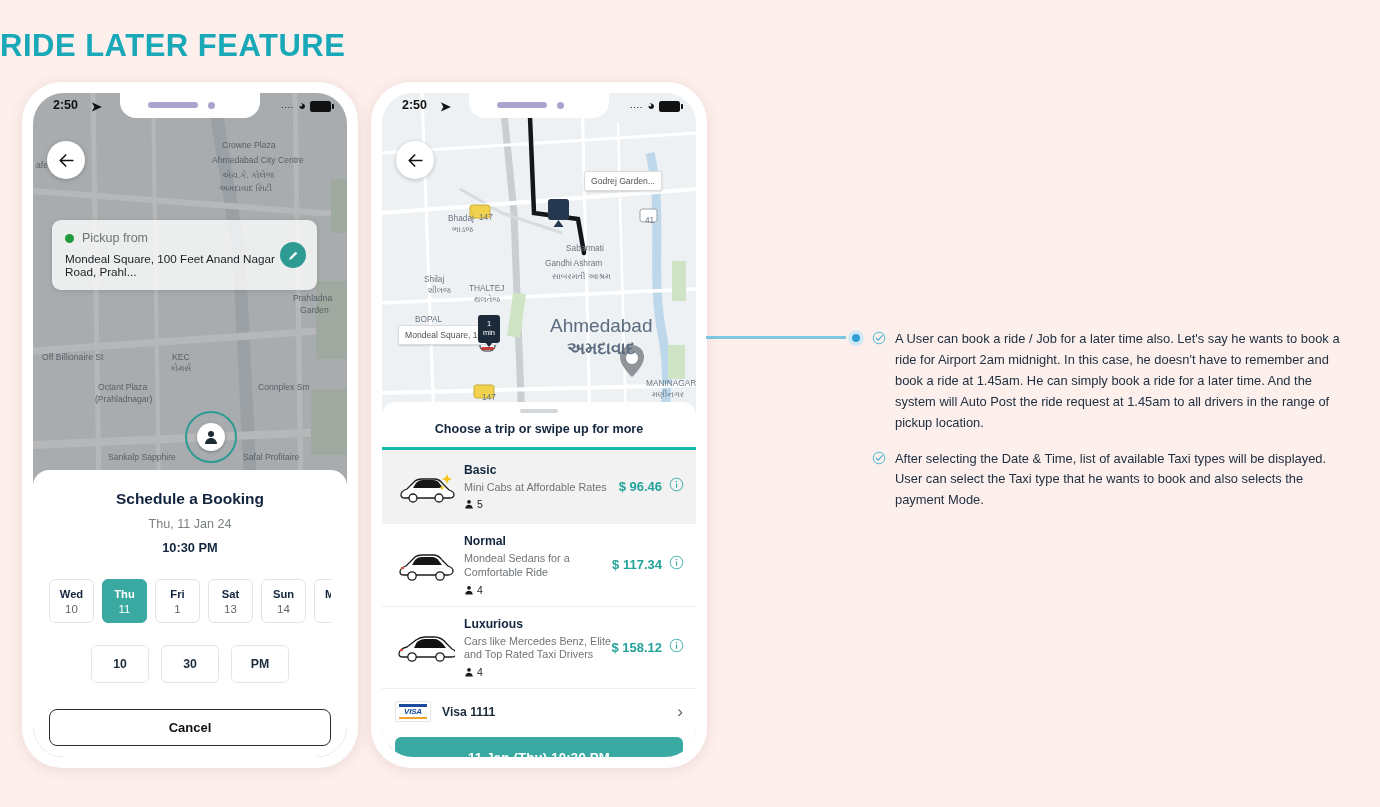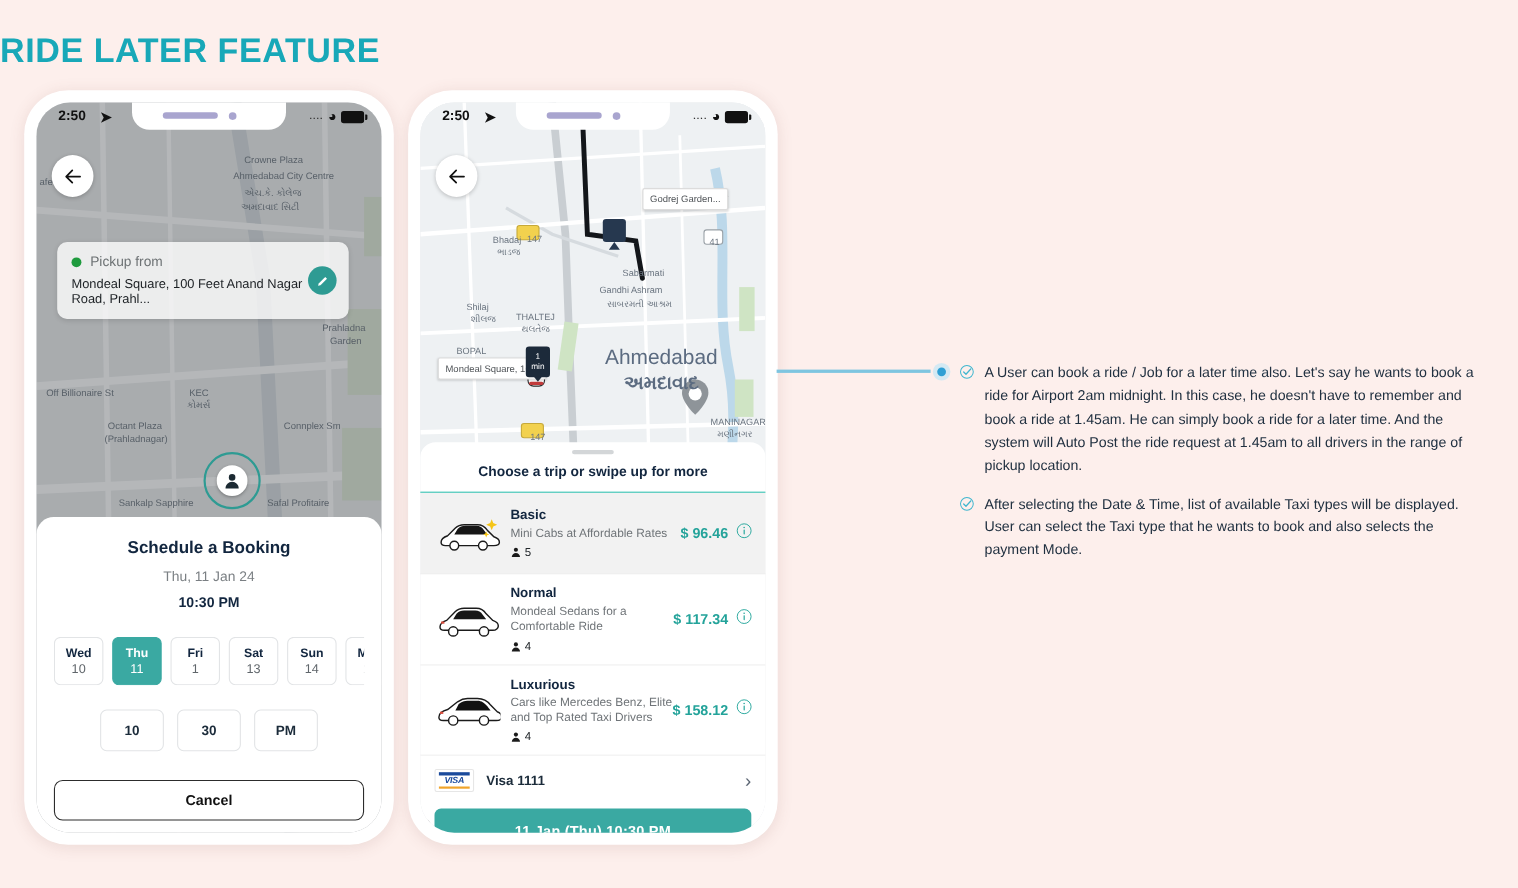--- a/index.html
+++ b/index.html
@@ -164,21 +164,21 @@
     text-shadow: 0 0 2px #fff, 0 0 3px #fff;
   }
   .city-name { position:absolute; z-index:21; color:#5b6b80; font-size:19px; }
   .city-name .guj { font-size:17px; font-weight:bold; display:block; text-align:center; margin-top:2px;}
 
   .trip-panel {
     position:absolute; left:0; right:0; bottom:0; height:355px; z-index:50; background:#fff;
     border-top-left-radius:14px; border-top-right-radius:14px;
   }
   .grabber { width:38px; height:4px; border-radius:2px; background:#d3d6d8; margin:7px auto 0 auto; }
-  .trip-title { text-align:center; font-size:12.6px; font-weight:bold; color:#12263f; margin-top:9px; padding-bottom:11px; border-bottom:1px solid #14b8a6;}
+  .trip-title { text-align:center; font-size:12.6px; font-weight:bold; color:#12263f; margin-top:9px; padding-bottom:11px; border-bottom:3px solid #14b8a6;}
   .trip-row { display:flex; align-items:center; padding:10px 12px 10px 10px; border-bottom:1px solid #efefef; min-height:74px;}
   .trip-row.sel { background:#f2f2f2; }
   .car-art { width:66px; flex:0 0 auto; display:flex; align-items:center; justify-content:center; }
   .trip-info { flex:1 1 auto; padding-left:6px; }
   .trip-name { font-size:12.2px; font-weight:bold; color:#12263f; }
   .trip-desc { font-size:10.8px; color:#6f7478; margin-top:4px; line-height:1.28; }
   .trip-seats { font-size:10.5px; color:#22272b; margin-top:4px; display:flex; align-items:center; gap:3px;}
   .trip-price { font-size:13px; font-weight:bold; color:#23a39a; white-space:nowrap; }
   .info-i { margin-left:7px; }
 

